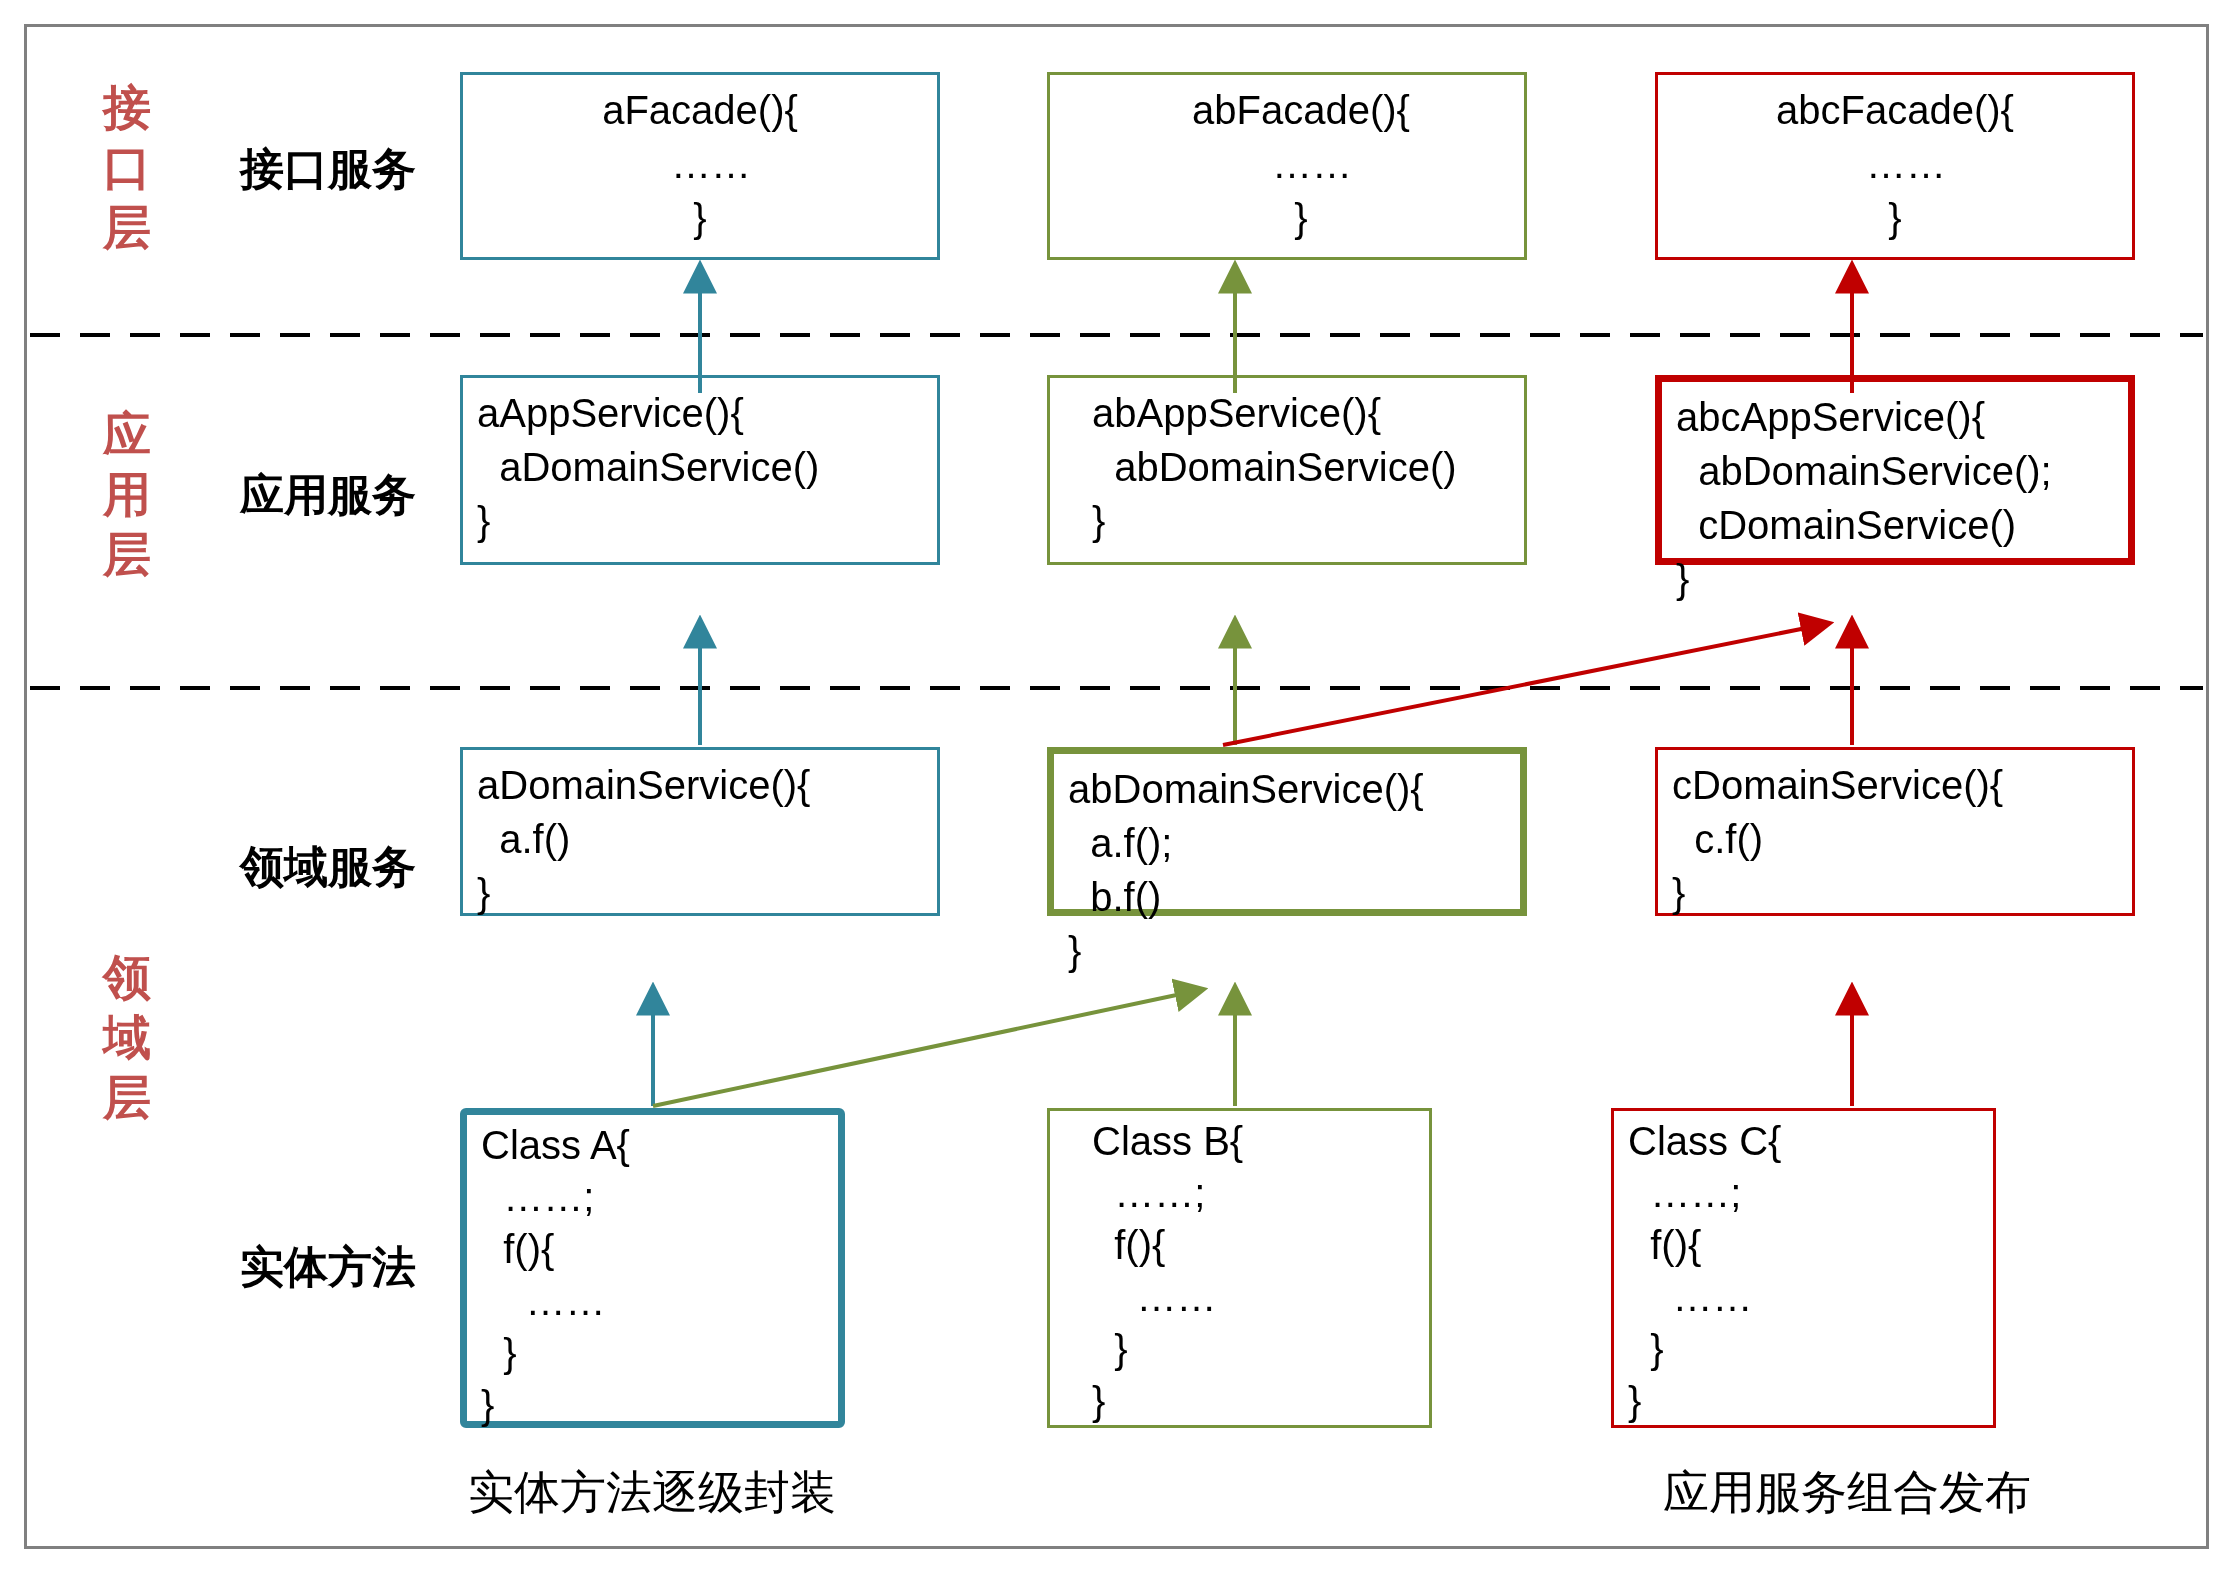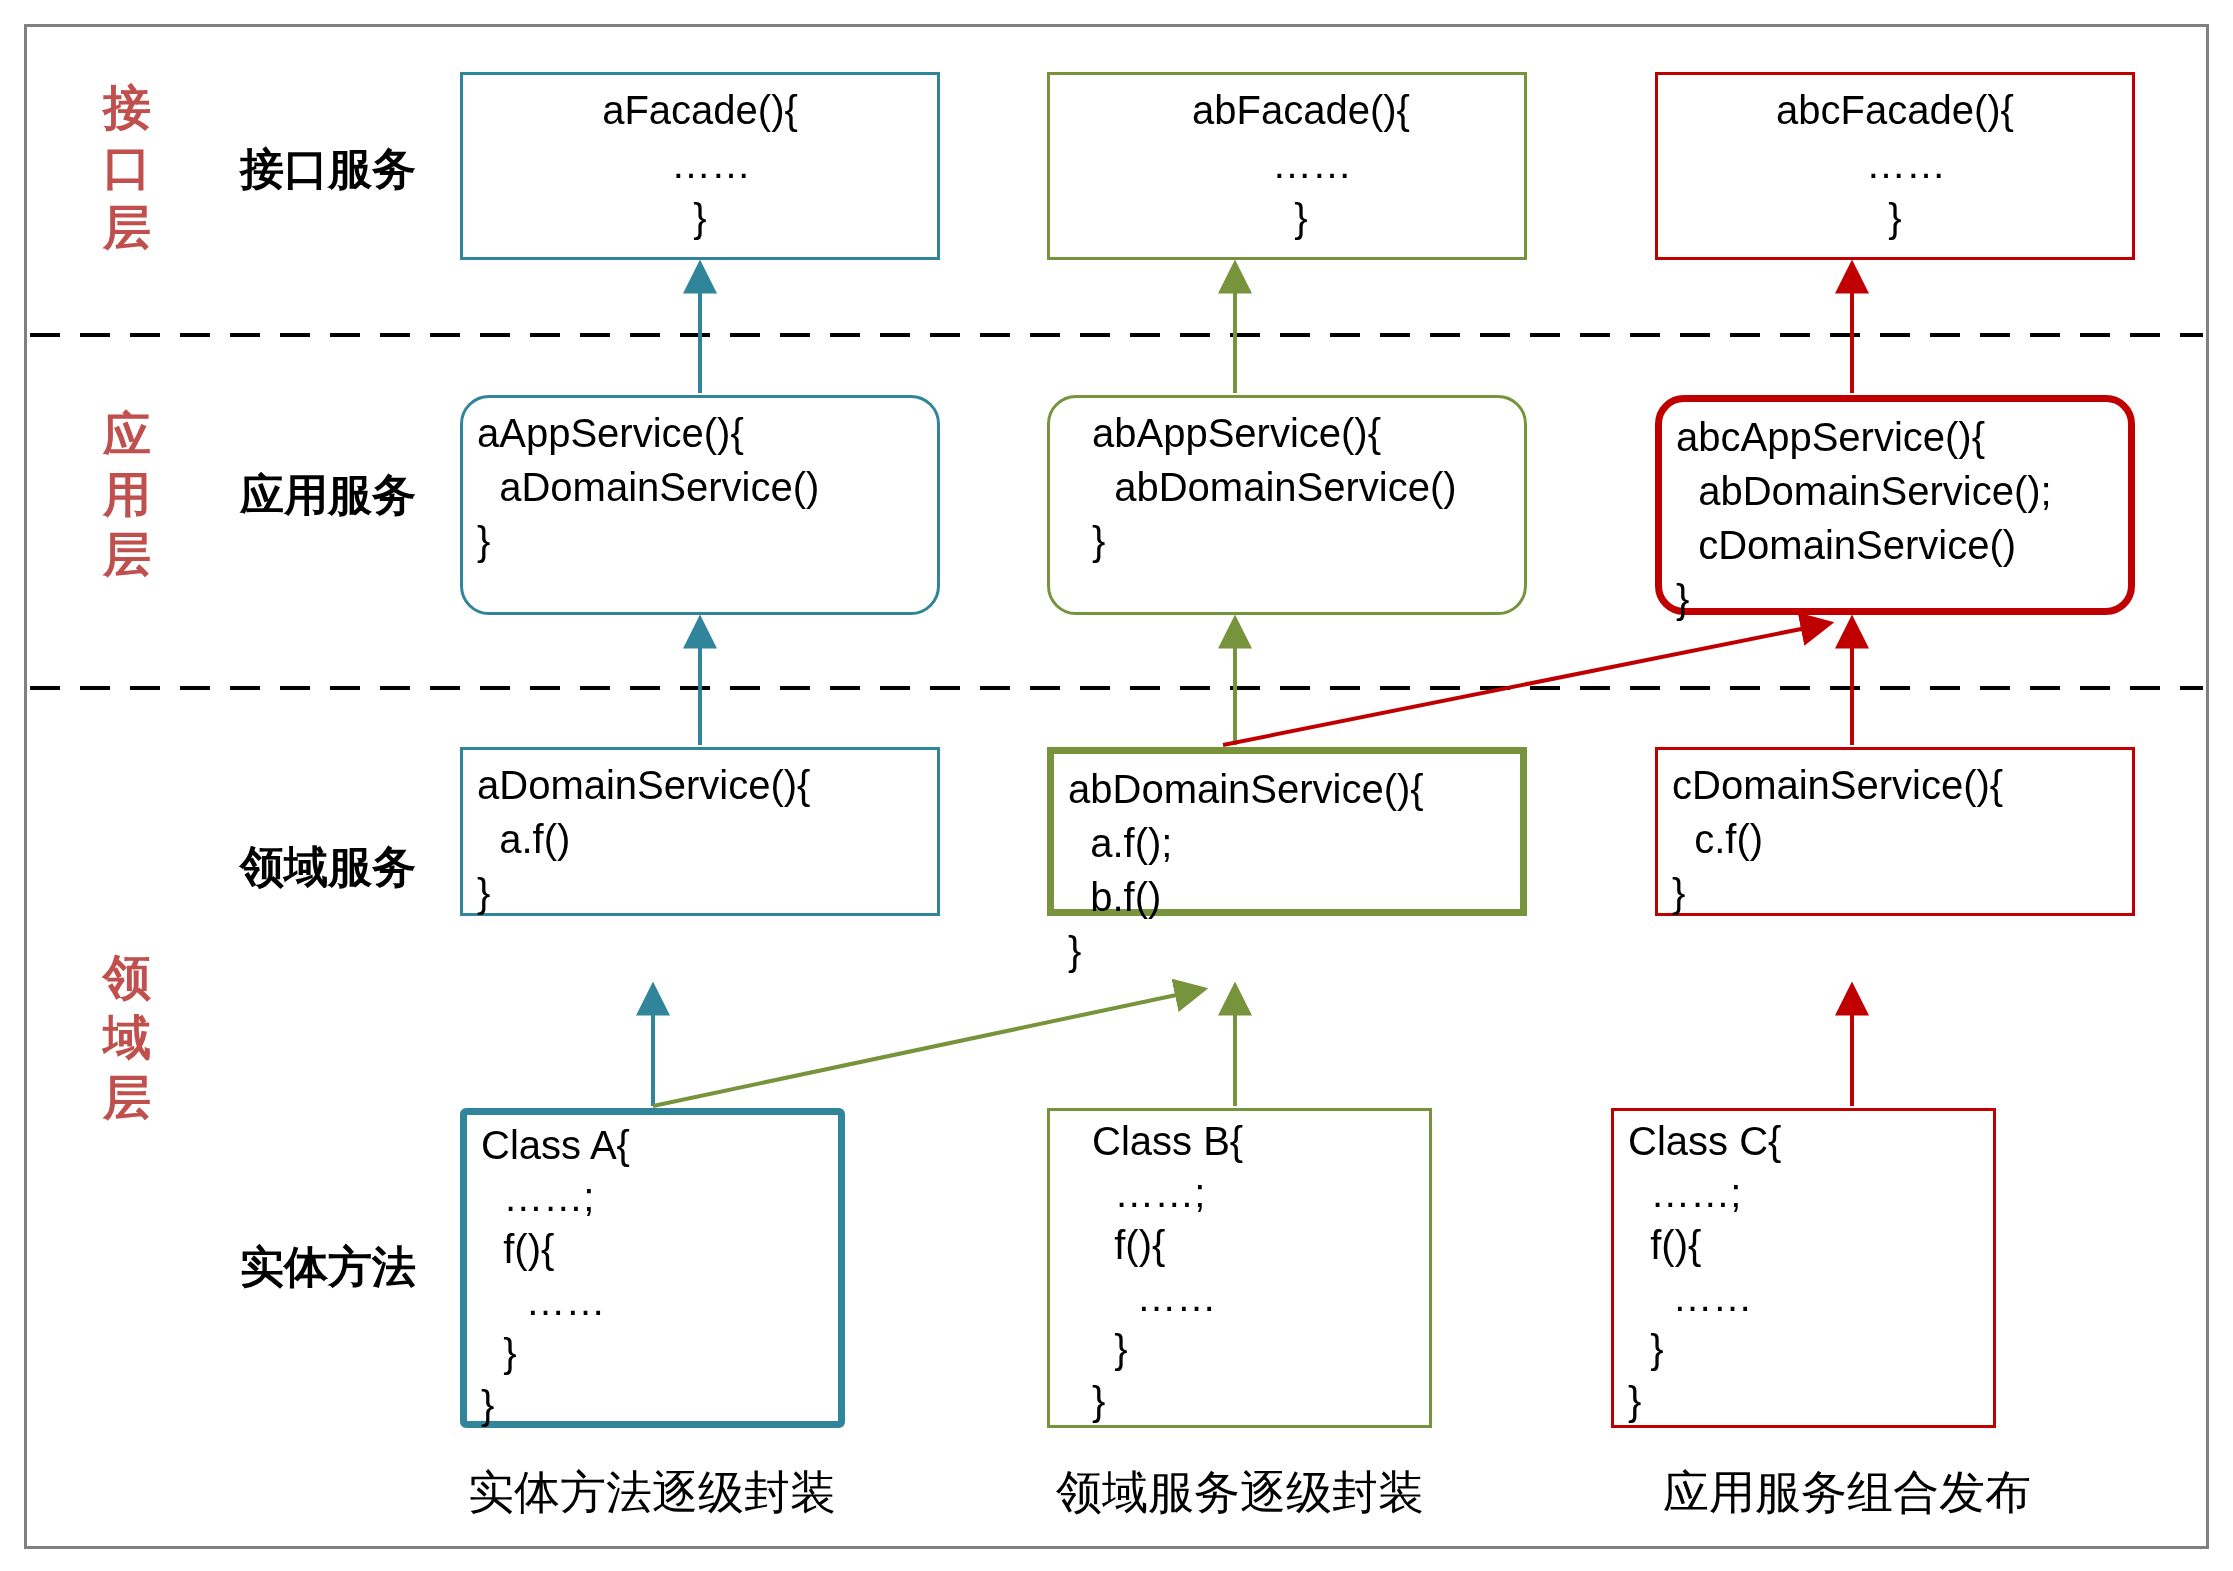--- a/index.html
+++ b/index.html
@@ -57,21 +57,21 @@
 
   
   .colA{left:460px;width:480px;}
   .colB{left:1047px;width:480px;}
   .colC{left:1655px;width:480px;}
   .colA4{left:460px;width:385px;border-radius:6px;}
   .colB4{left:1047px;width:385px;}
   .colC4{left:1611px;width:385px;}
   
   .r1{top:72px;height:188px;text-align:center;}
-  .r2{top:395px;height:220px;border-radius:29px;}
+  .r2{top:375px;height:190px;}
   .r3{top:747px;height:169px;}
   .r4{top:1108px;height:320px;}
   .r4 .code{line-height:52px;padding-top:4px;}
 
   .caption{
     position:absolute;top:1462px;transform:translateX(-50%);
     font-size:46px;font-weight:normal;color:#000;white-space:nowrap;
   }
   #caption-entity{left:652px;}
   #caption-domain{left:1240px;}
@@ -169,21 +169,20 @@
   <div class="box colC4 r4 red">
     <pre class="code">Class C{
   ……;
   f(){
     ……
   }
 }</pre>
   </div>
 
   <div id="caption-entity" class="caption">实体方法逐级封装</div>
-  <div id="caption-domain" class="caption">领域服务逐级封装</div>
   <div id="caption-app" class="caption">应用服务组合发布</div>
 
   <svg id="arrow-layer" viewBox="0 0 2233 1571" xmlns="http://www.w3.org/2000/svg">
     <defs>
       <marker id="head-teal" viewBox="0 0 10 10" refX="7.5" refY="5" markerWidth="8.5" markerHeight="8.5" markerUnits="strokeWidth" orient="auto">
           <path d="M0,0 L10,5 L0,10 z" fill="#31859B"></path>
         </marker>
       <marker id="head-olive" viewBox="0 0 10 10" refX="7.5" refY="5" markerWidth="8.5" markerHeight="8.5" markerUnits="strokeWidth" orient="auto">
           <path d="M0,0 L10,5 L0,10 z" fill="#77933C"></path>
         </marker>

